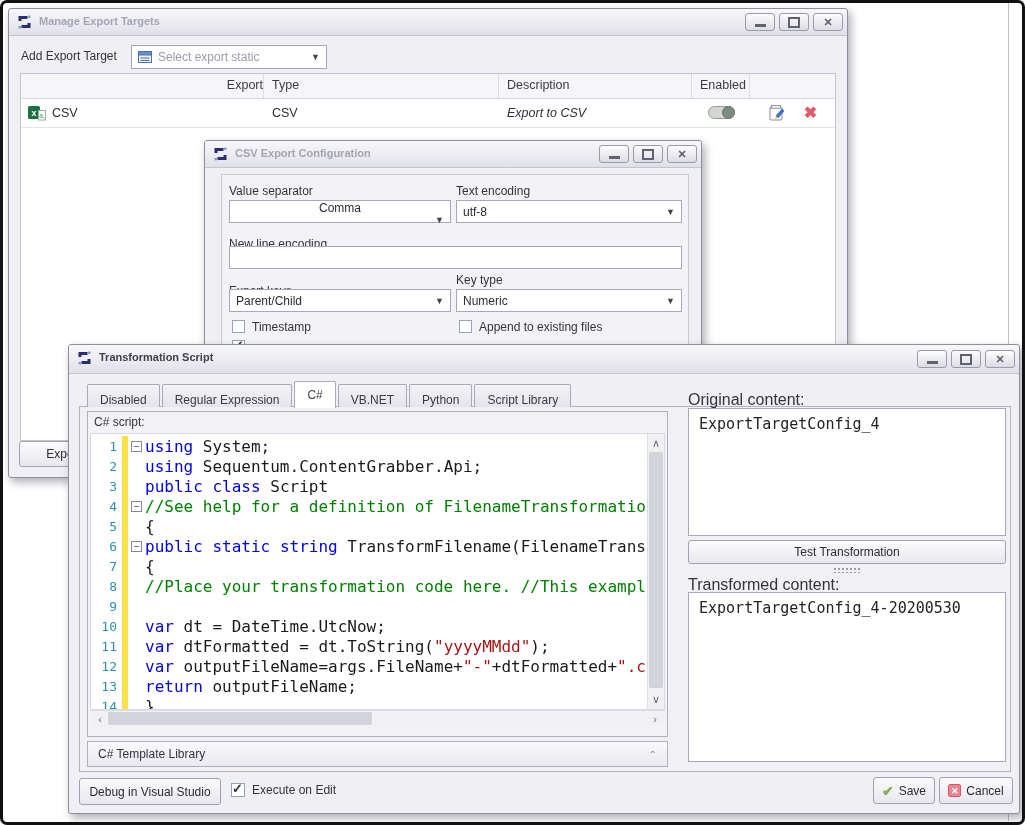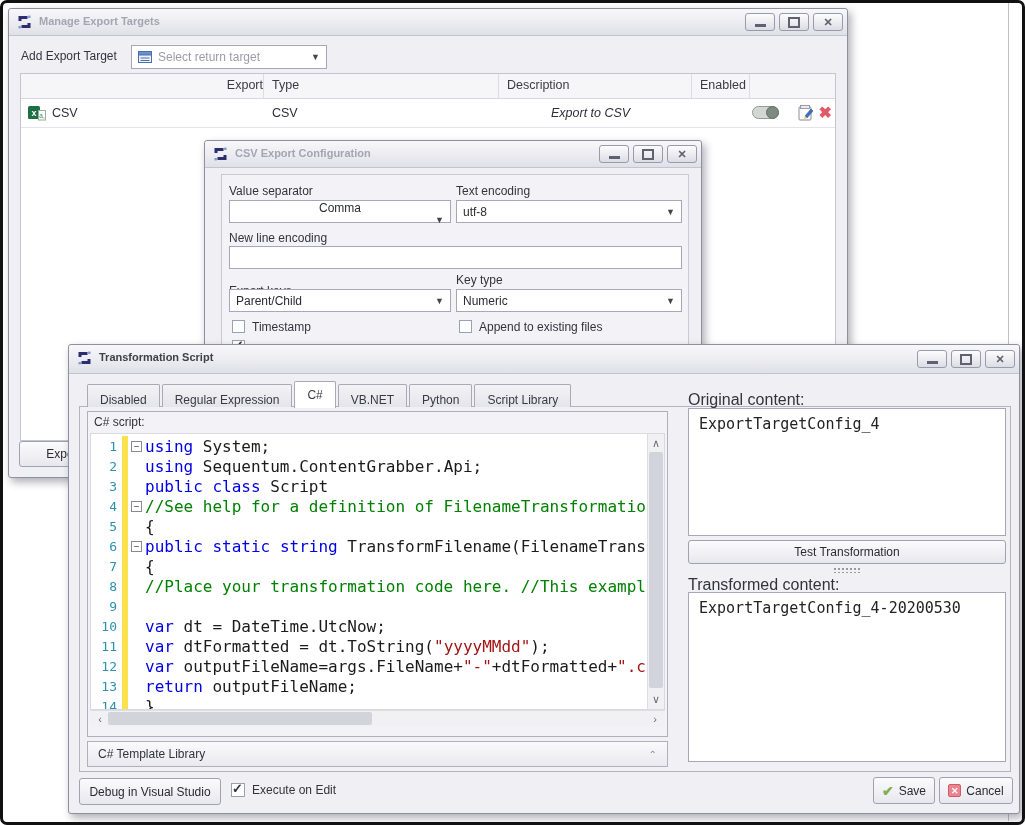--- a/index.html
+++ b/index.html
@@ -134,21 +134,21 @@
     <span class="label add-row-label">Add Export Target</span>
     <div class="combo" id="combo-target">
       <span style="margin-right:6px;display:flex;">
         <svg width="14" height="12">
             <rect x="0.5" y="0.5" width="13" height="11" fill="#eef2fb" stroke="#4a6fae"></rect>
             <rect x="0.5" y="0.5" width="13" height="3.5" fill="#6b8fd0" stroke="#4a6fae"></rect>
             <line x1="2.5" y1="7" x2="11.5" y2="7" stroke="#4a6fae"></line>
             <line x1="2.5" y1="9.5" x2="11.5" y2="9.5" stroke="#4a6fae"></line>
           </svg>
       </span>
-      <span class="ph">Select return target</span>
+      <span class="ph">Select export static</span>
       <span class="arrow">▼</span>
     </div>
 
     <div class="listbox">
       <div class="thead">
         <span class="th" style="width:243px;text-align:right;">Export</span>
         <span class="th" style="width:235px;">Type</span>
         <span class="th" style="width:193px;">Description</span>
         <span class="th" style="width:58px;">Enabled</span>
         <span class="th" style="flex:1;border-right:none;"></span>
@@ -157,21 +157,21 @@
         <span style="width:31px;padding-left:7px;box-sizing:border-box;display:flex;">
           <svg width="18" height="16">
               <rect x="0" y="1" width="12" height="13" rx="1.5" fill="#1d7044"></rect>
               <text x="6" y="11" font-size="9" fill="#fff" text-anchor="middle" font-weight="bold" font-family="Liberation Sans">x</text>
               <rect x="10.5" y="5.5" width="7" height="9.5" fill="#fff" stroke="#9ab09a"></rect>
               <text x="14" y="13" font-size="6.5" fill="#3d8b5f" text-anchor="middle" font-family="Liberation Sans">a,</text>
             </svg>
         </span>
         <span style="width:212px;">CSV</span>
         <span style="width:235px;padding-left:8px;box-sizing:border-box;">CSV</span>
-        <span style="width:193px;padding-left:8px;box-sizing:border-box;font-style:italic;margin-left:44px;">Export to CSV</span>
+        <span style="width:193px;padding-left:8px;box-sizing:border-box;font-style:italic;">Export to CSV</span>
         <span style="width:58px;display:flex;justify-content:center;">
           <span class="toggle">
               <span class="knob"></span>
             </span>
         </span>
         <span style="flex:1;display:flex;align-items:center;justify-content:space-evenly;">
           <span style="display:flex;">
             <svg width="18" height="18">
                 <rect x="2" y="3" width="12" height="13" rx="1" fill="#fff" stroke="#8a8a96"></rect>
                 <rect x="3.5" y="1.5" width="9" height="3" fill="#e8e8ee" stroke="#8a8a96" stroke-width="0.8"></rect>
@@ -215,21 +215,21 @@
     <span class="label" style="left:24px;top:43px;">Value separator</span>
     <div class="combo" style="left:24px;top:59px;width:222px;flex-direction:column;">
       <span>Comma</span>
         <span class="arrow">▼</span>
     </div>
     <span class="label" style="left:251px;top:43px;">Text encoding</span>
     <div class="combo" style="left:251px;top:59px;width:226px;">
       <span>utf-8</span>
         <span class="arrow">▼</span>
     </div>
-    <span class="label" style="left:24px;top:90px;text-align:center;">New line encoding</span>
+    <span class="label" style="left:24px;top:96px;text-align:center;">New line encoding</span>
     <div class="input" style="left:24px;top:105px;width:453px;height:23px;"></div>
     <span class="label" style="left:24px;top:143px;">Export keys</span>
     <div class="combo" style="left:24px;top:148px;width:222px;gap:23px;">
       <span>Parent/Child</span>
         <span class="arrow">▼</span>
     </div>
     <span class="label" style="left:251px;top:132px;">Key type</span>
     <div class="combo" style="left:251px;top:148px;width:226px;">
       <span>Numeric</span>
         <span class="arrow">▼</span>

